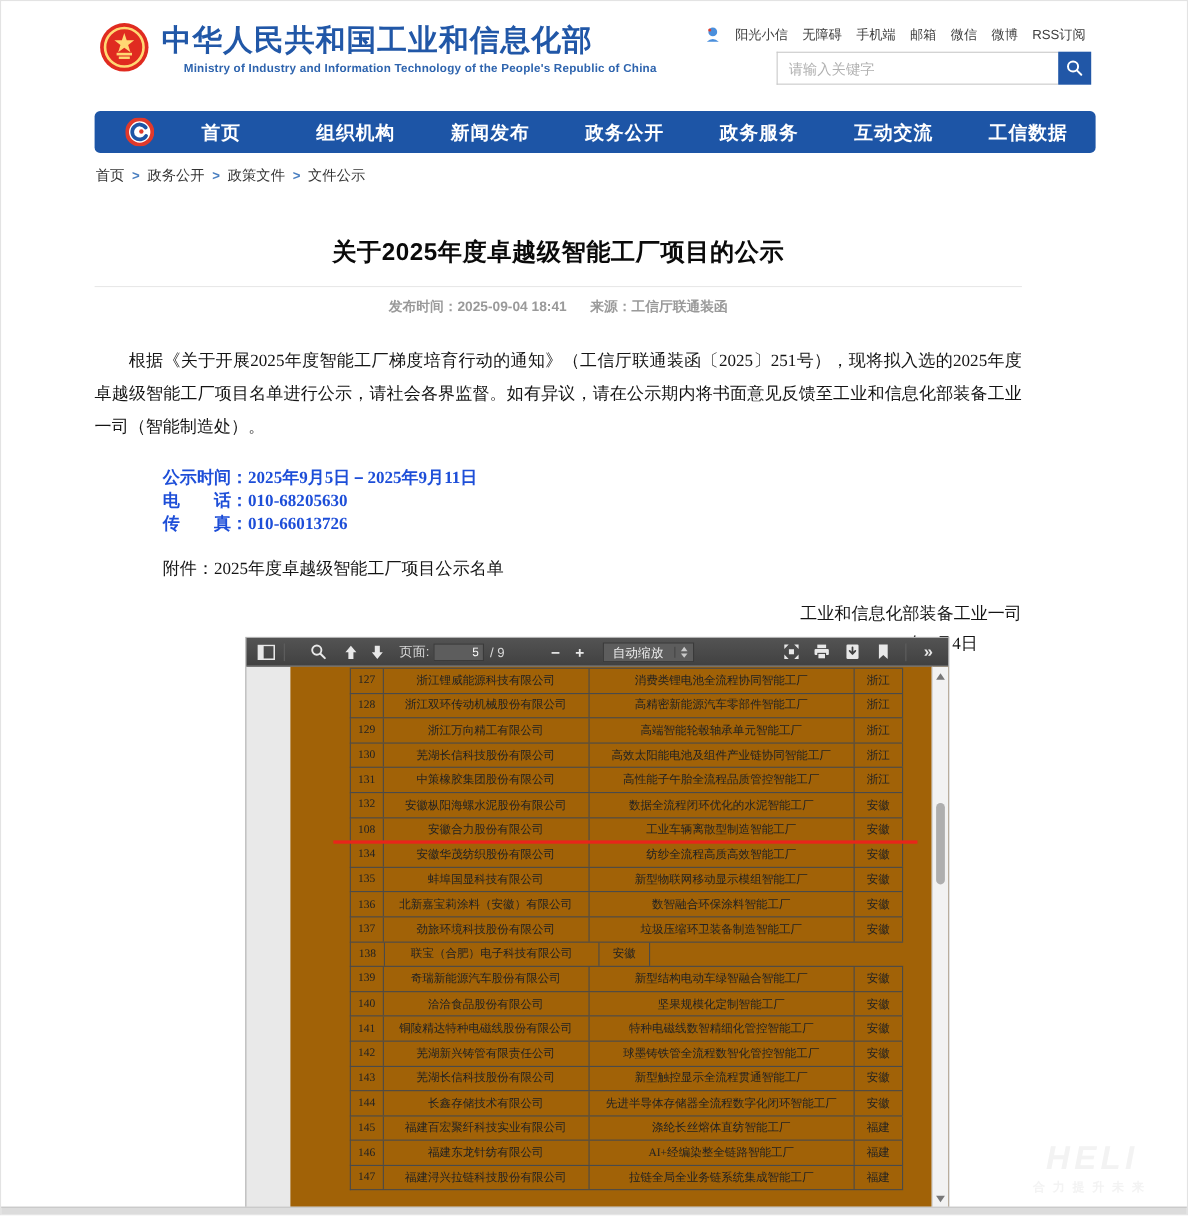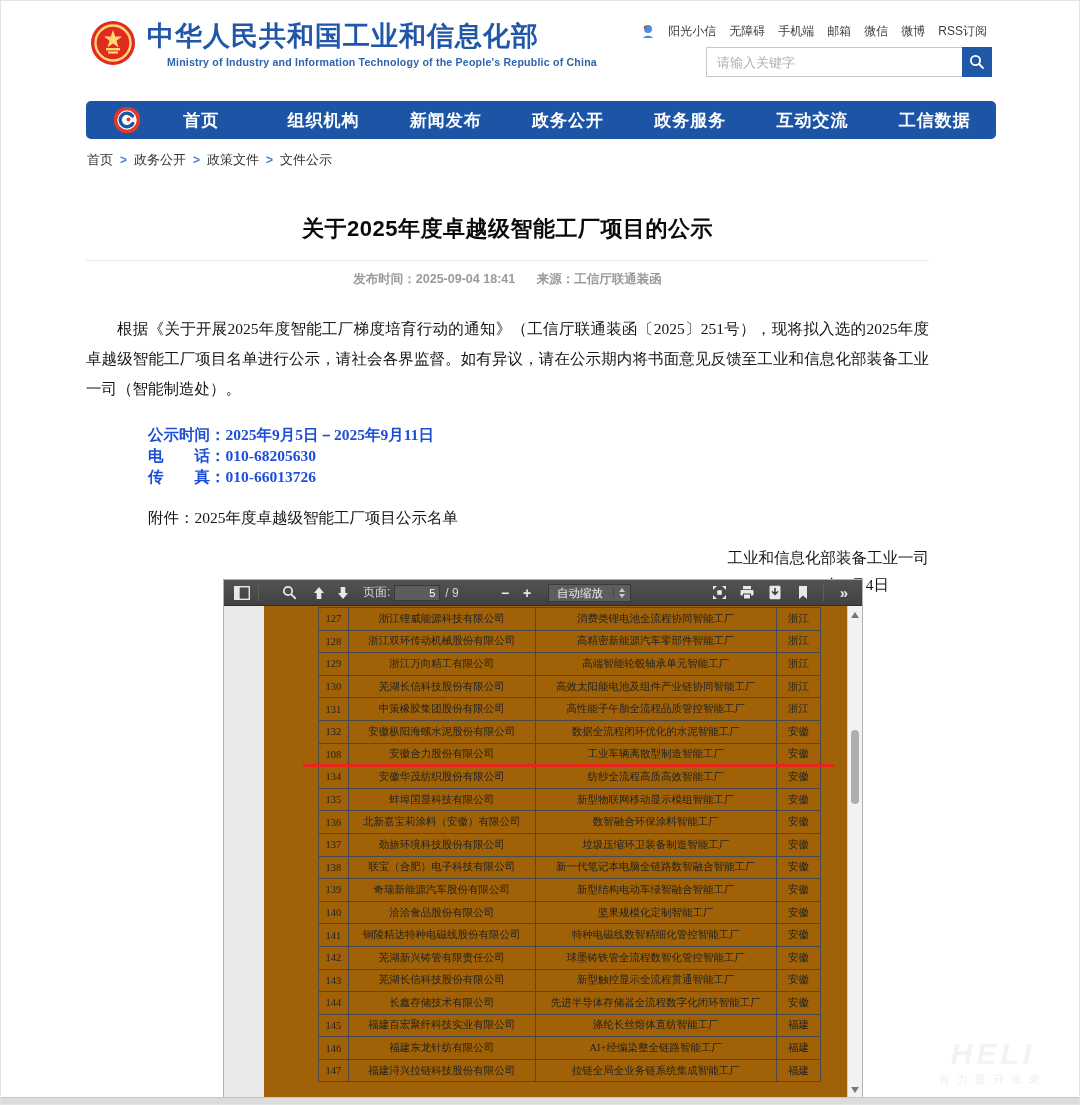--- a/index.html
+++ b/index.html
@@ -365,21 +365,20 @@
             <div class="t-row">
               <span class="t-cell c-no">137</span>
               <span class="t-cell c-company">劲旅环境科技股份有限公司</span>
               <span class="t-cell c-project">垃圾压缩环卫装备制造智能工厂</span>
               <span class="t-cell c-prov">安徽</span>
             </div>
 
             <div class="t-row">
               <span class="t-cell c-no">138</span>
               <span class="t-cell c-company">联宝（合肥）电子科技有限公司</span>
-              <span class="t-cell c-project">新一代笔记本电脑全链路数智融合智能工厂</span>
               <span class="t-cell c-prov">安徽</span>
             </div>
 
             <div class="t-row">
               <span class="t-cell c-no">139</span>
               <span class="t-cell c-company">奇瑞新能源汽车股份有限公司</span>
               <span class="t-cell c-project">新型结构电动车绿智融合智能工厂</span>
               <span class="t-cell c-prov">安徽</span>
             </div>
 

